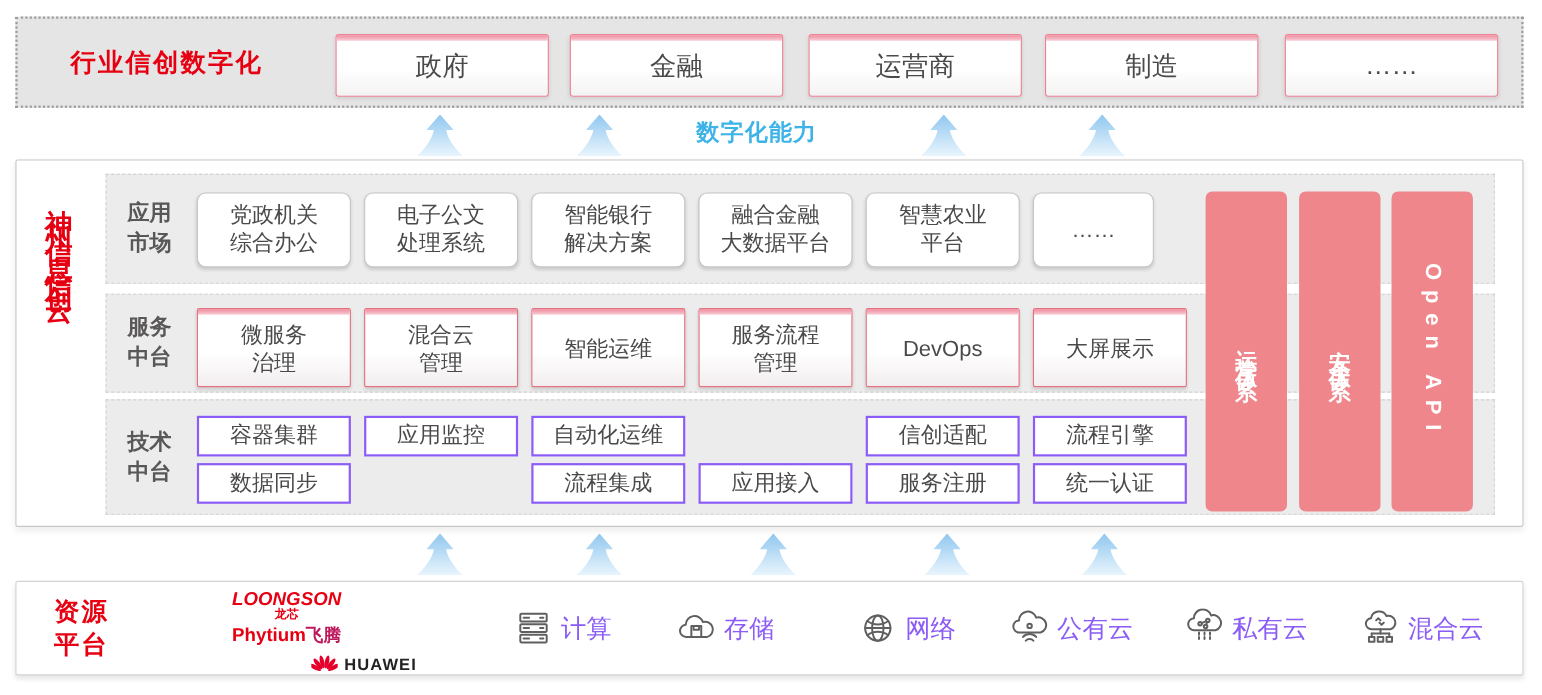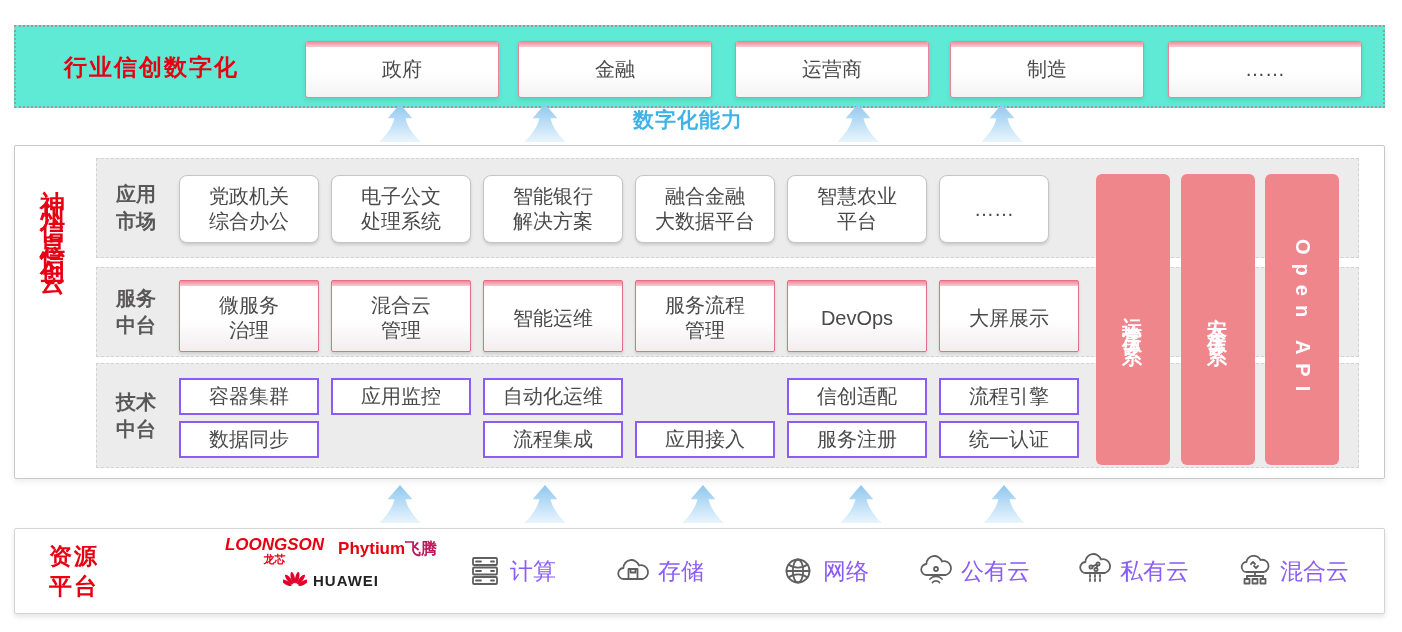--- a/index.html
+++ b/index.html
@@ -1,26 +1,26 @@
 <!DOCTYPE html>
 <html><head>
 <meta charset="utf-8">
 <style>
   html,body{margin:0;padding:0;background:#fff;}
   .stage{position:relative;width:1402px;height:632px;background:#fff;overflow:hidden;
          font-family:"Liberation Sans","DejaVu Sans",sans-serif;color:#4a4a4a;}
 
   
-  .banner{position:absolute;left:14px;top:25px;width:1371px;height:83px;
-          border:2px dotted #9b9b9b;box-sizing:border-box;background:#5eead4;}
+  .banner{position:absolute;left:14px;top:15px;width:1371px;height:83px;
+          border:2px dotted #9b9b9b;box-sizing:border-box;background:#e5e5e5;}
   .banner-title{position:absolute;left:48px;top:50%;transform:translateY(-50%);
           font-size:23px;font-weight:bold;color:#e60012;letter-spacing:2px;}
   .sector{position:absolute;top:14px;width:194px;height:57px;background:linear-gradient(180deg,#ffffff 55%,#f3f3f3 100%);
           border:1px solid #ef8296;border-radius:3px;box-shadow:0 2px 4px rgba(0,0,0,.10);
-          display:flex;align-items:center;justify-content:center;font-size:20px;color:#4a4a4a;box-sizing:border-box;}
+          display:flex;align-items:center;justify-content:center;font-size:24px;color:#4a4a4a;box-sizing:border-box;}
   .sector::before{content:"";position:absolute;top:0;left:0;right:0;height:5px;
           background:linear-gradient(180deg,#ef8da0,#f9cdd6);border-radius:2px 2px 0 0;}
 
   
   .arrow{position:absolute;width:44px;height:38px;}
   .cap-label{position:absolute;left:633px;top:106px;font-size:21px;font-weight:bold;color:#3db3e8;letter-spacing:1px;}
 
   
   .main{position:absolute;left:14px;top:145px;width:1371px;height:334px;background:#fff;
         border:1px solid #c8c8c8;border-radius:2px;box-shadow:0 3px 6px rgba(0,0,0,.07);box-sizing:border-box;}
@@ -47,21 +47,21 @@
         display:flex;align-items:center;justify-content:center;}
   .p1{left:1081px}.p2{left:1166px}.p3{left:1250px}
   .pillar span{writing-mode:vertical-rl;color:#fff;font-size:20px;font-weight:bold;letter-spacing:9px;}
 
   
   .resource{position:absolute;left:14px;top:528px;width:1371px;height:86px;background:#fff;
         border:1px solid #d4d4d4;border-radius:2px;box-shadow:0 3px 5px rgba(0,0,0,.10);box-sizing:border-box;}
   .res-label{position:absolute;left:34px;top:50%;transform:translateY(-50%);
         font-size:23px;font-weight:bold;line-height:30px;color:#e60012;white-space:pre-line;letter-spacing:2px;}
   .vendors{position:absolute;left:196px;top:7px;width:240px;text-align:center;}
-  .vrow1{display:flex;justify-content:center;align-items:flex-start;gap:14px;}
+  .vrow1{display:flex;justify-content:center;align-items:flex-start;gap:0;flex-direction:column;}
   .loongson-blk{display:inline-block;line-height:1;}
   .loongson{color:#e60012;font-style:italic;font-weight:900;font-size:17px;display:block;}
   .loongson-cn{color:#e60012;font-weight:bold;font-size:11px;display:block;margin-top:1px;}
   .phytium-blk{display:inline-block;margin-top:3px;}
   .phytium{color:#e60012;font-size:17px;font-weight:600;}
   .phytium-cn{color:#be185d;font-size:16px;font-weight:bold;}
   .huawei-blk{display:flex;align-items:center;justify-content:center;gap:6px;margin-top:6px;}
   .huawei-txt{font-weight:bold;font-size:15px;letter-spacing:1px;color:#222;}
   .res-item{position:absolute;top:50%;transform:translateY(-50%);display:flex;align-items:center;gap:7px;}
   .res-item .lbl{font-size:23px;color:#8b5cf6;}

